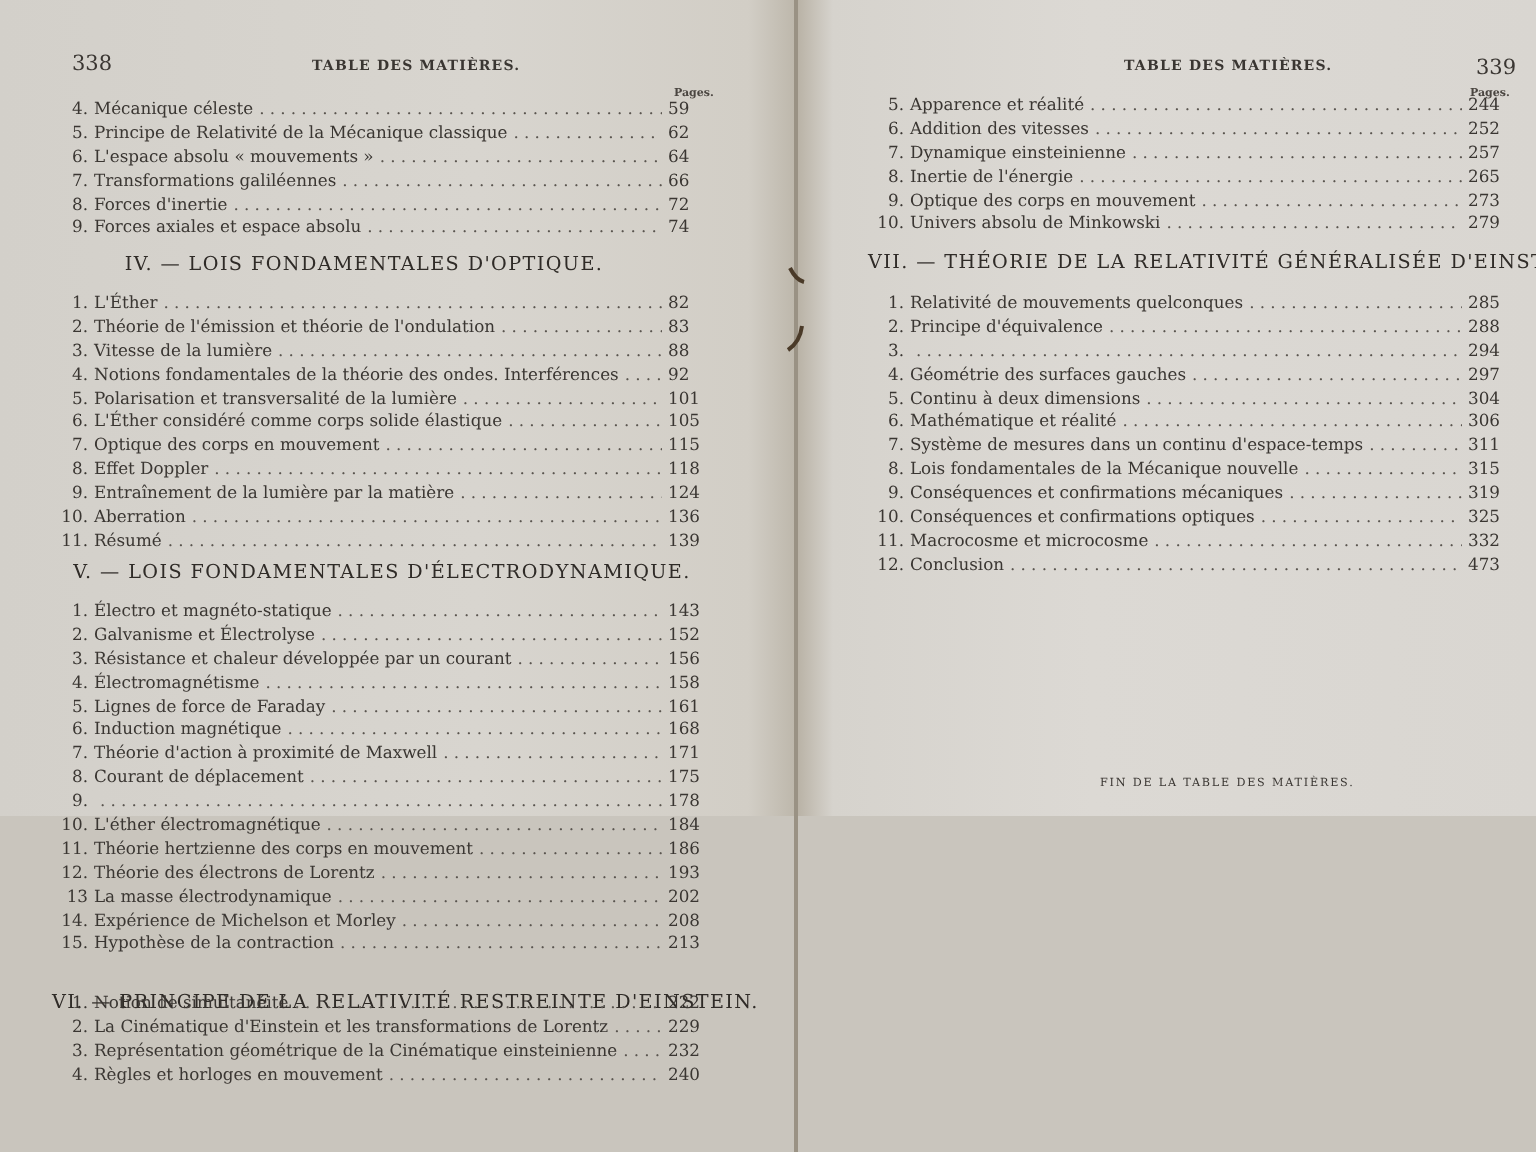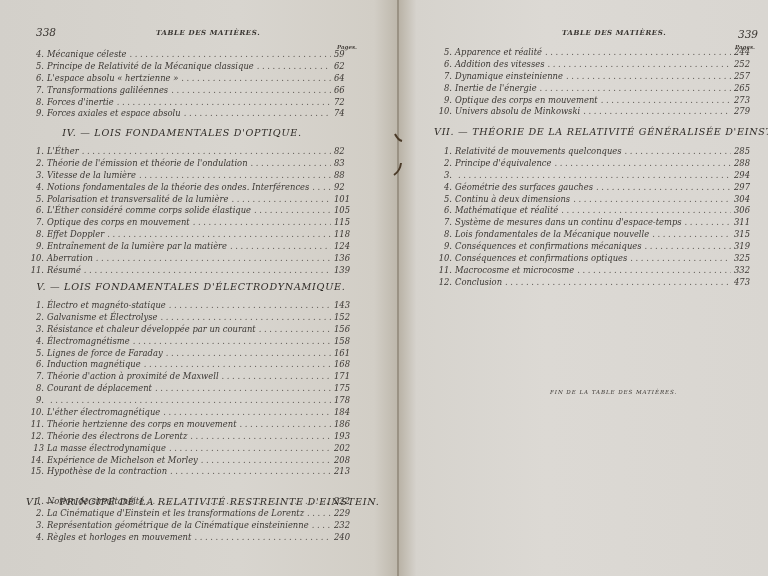--- a/index.html
+++ b/index.html
@@ -5,21 +5,21 @@
   html, body { margin:0; padding:0; }
   body {
     width:768px; height:576px; overflow:hidden;
     background:#c9c5bd;
     font-family:"DejaVu Serif", "Liberation Serif", serif;
     color:#3a3632;
     position:relative;
   }
   .spread { position:absolute; left:0; top:0; width:768px; height:576px; }
   .page {
-    position:absolute; top:0; height:576px;font-style:italic;
+    position:absolute; top:0; height:408px;
   }
   .page-left {
     left:0; width:398px;
     background:linear-gradient(to right, #d3d0ca 0%, #d8d5cf 60%, #d2cec6 94%, #bdb7ab 100%);
   }
   .page-right {
     left:398px; width:370px;
     background:linear-gradient(to right, #b8b1a4 0%, #d6d3cd 5%, #dcd9d4 40%, #d9d6d1 100%);
   }
   .gutter {
@@ -88,21 +88,21 @@
           <span class="pg">59</span>
         </div>
       <div class="entry">
           <span class="num">5.</span>
           <span class="title">Principe de Relativité de la Mécanique classique</span>
           <span class="dots"></span>
           <span class="pg">62</span>
         </div>
       <div class="entry">
           <span class="num">6.</span>
-          <span class="title">L'espace absolu « hertzienne »</span>
+          <span class="title">L'espace absolu « mouvements »</span>
           <span class="dots"></span>
           <span class="pg">64</span>
         </div>
       <div class="entry">
           <span class="num">7.</span>
           <span class="title">Transformations galiléennes</span>
           <span class="dots"></span>
           <span class="pg">66</span>
         </div>
       <div class="entry">

